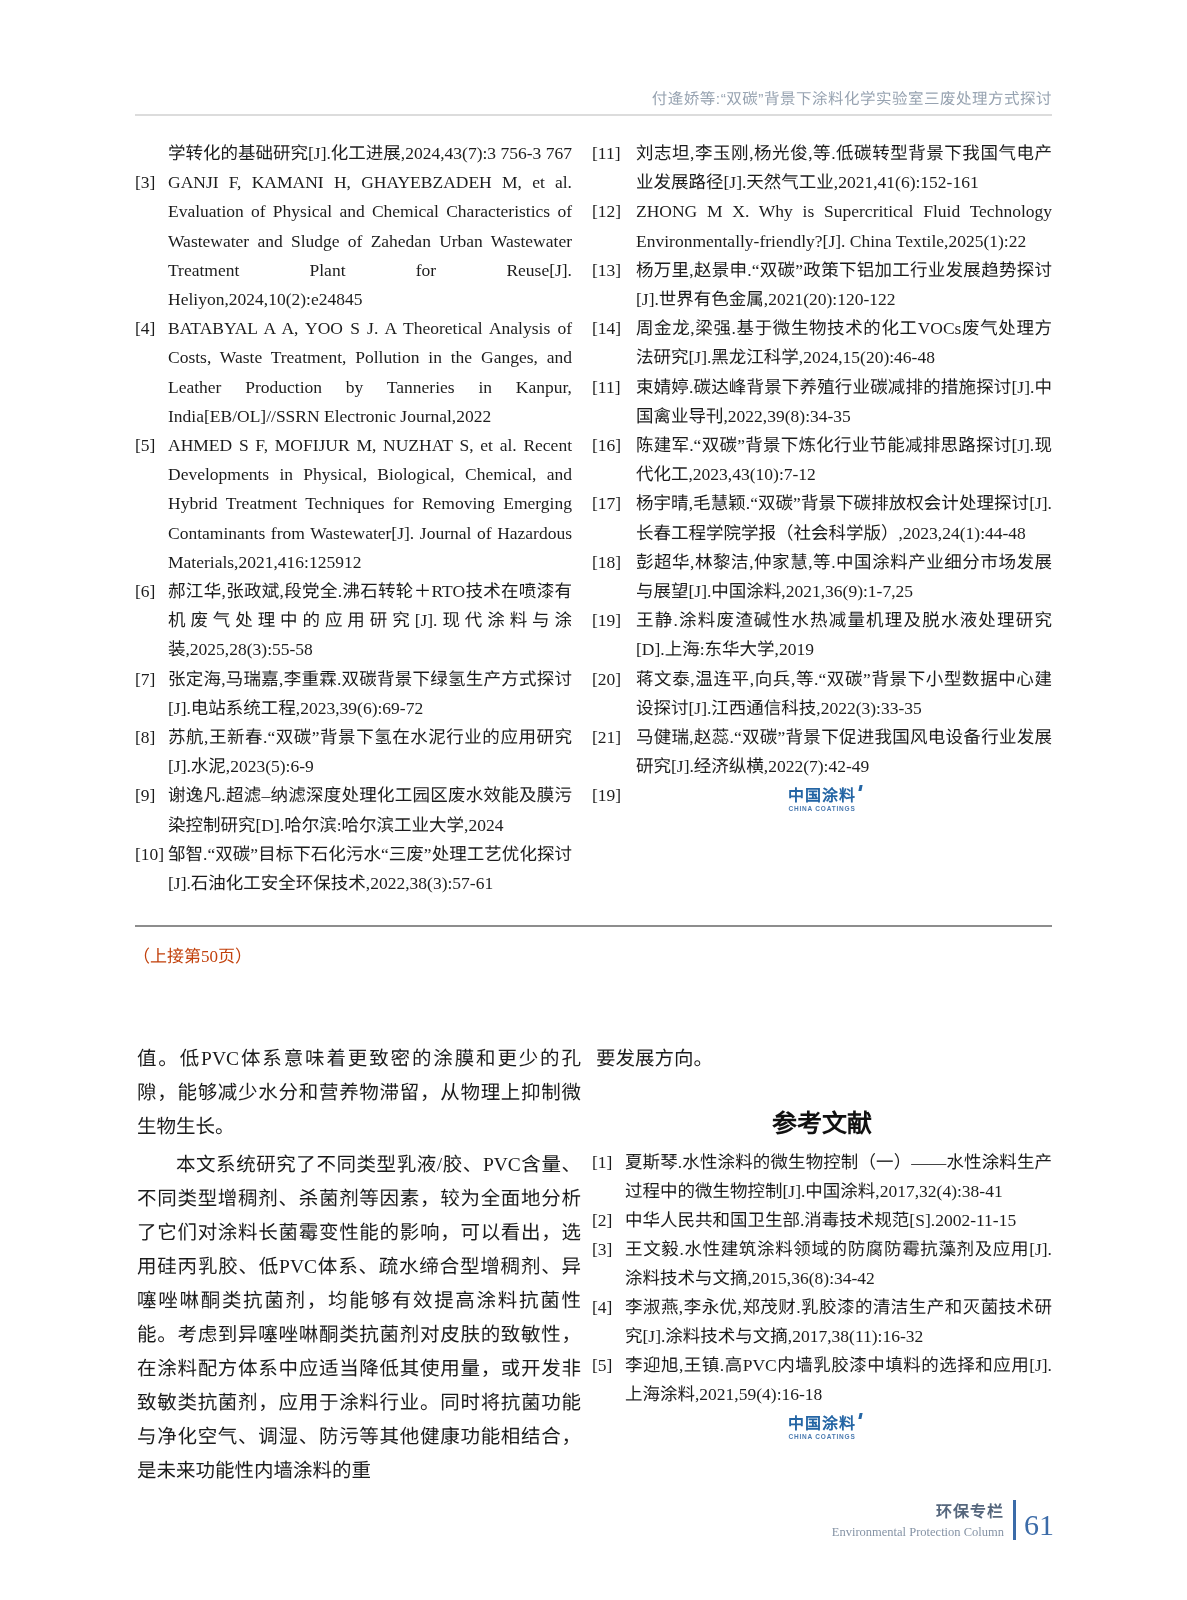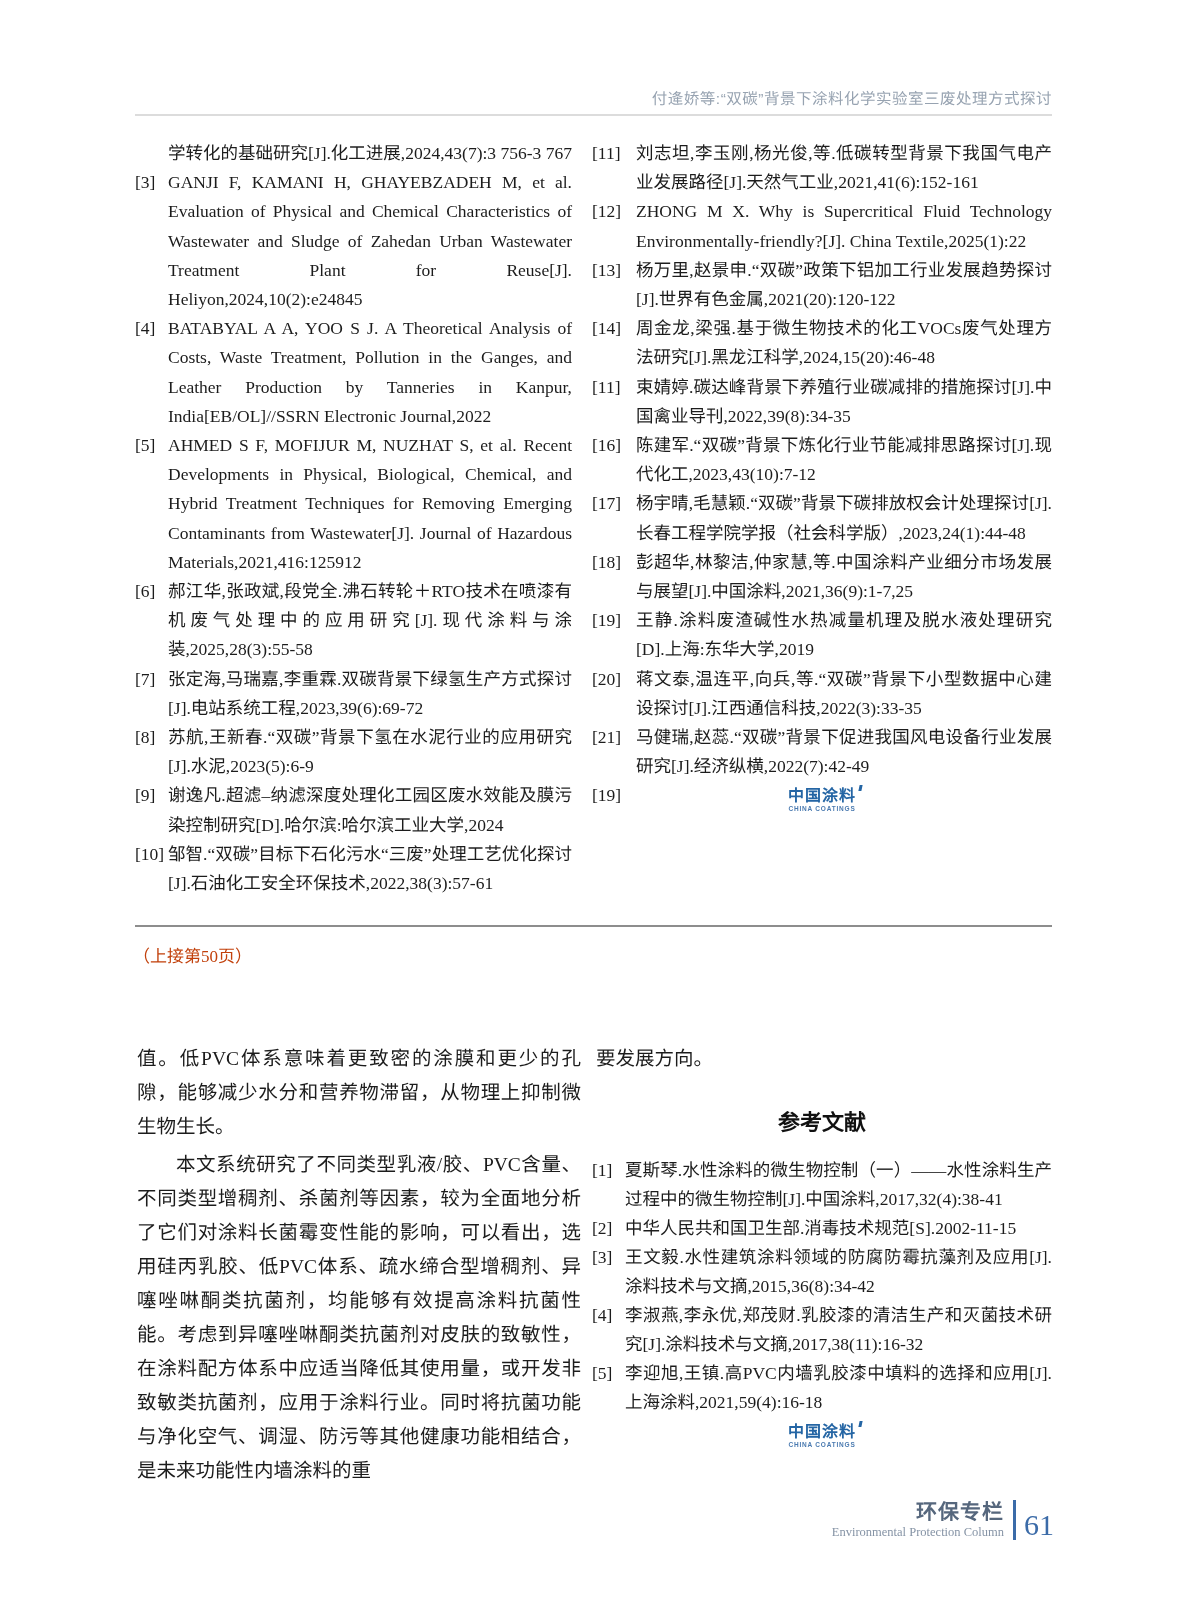--- a/index.html
+++ b/index.html
@@ -61,35 +61,35 @@
   .body-para{text-align:justify;text-justify:inter-ideograph;margin:4px;}
   .indent{text-indent:2em;}
   .section-heading{
     margin:24px 0 14px 0;
     font-family:"Liberation Sans","DejaVu Sans",sans-serif;
     font-weight:bold;font-size:25px;color:#15897d;line-height:34px;
   }
   .section-heading .sec-no{margin-right:22px;}
   
   .refs-title{
-    margin:30px 0 16px 0;text-align:center;
+    margin:30px 0 8px 0;text-align:center;
     font-family:"Liberation Sans","DejaVu Sans",sans-serif;
-    font-weight:bold;font-size:22px;color:#111;
+    font-weight:bold;font-size:25px;color:#111;
   }
   .bottom-refs{font-size:17.5px;line-height:29px;}
   .bottom-refs .ref{padding-left:33px;}
   
   .page-footer{
     position:absolute;top:1500px;right:133px;
     display:flex;align-items:stretch;
   }
   .footer-col{display:flex;flex-direction:column;align-items:flex-end;justify-content:flex-end;}
   .footer-cn{
     font-family:"Liberation Sans","DejaVu Sans",sans-serif;
-    font-weight:bold;font-size:21px;color:#56677d;line-height:24px;letter-spacing:1px;text-align:center;
+    font-weight:bold;font-size:16px;color:#56677d;line-height:24px;letter-spacing:1px;text-align:center;
   }
   .footer-en{
     font-family:"Liberation Serif","DejaVu Serif",serif;
     font-size:12.5px;color:#8593a5;line-height:16px;
   }
   .footer-bar{width:3px;background:#3b6ba8;margin:0 8px 0 9px;}
   .footer-page{
     font-family:"Liberation Serif","DejaVu Serif",serif;
     font-size:30px;color:#3b6ba8;align-self:flex-end;line-height:30px;
   }

